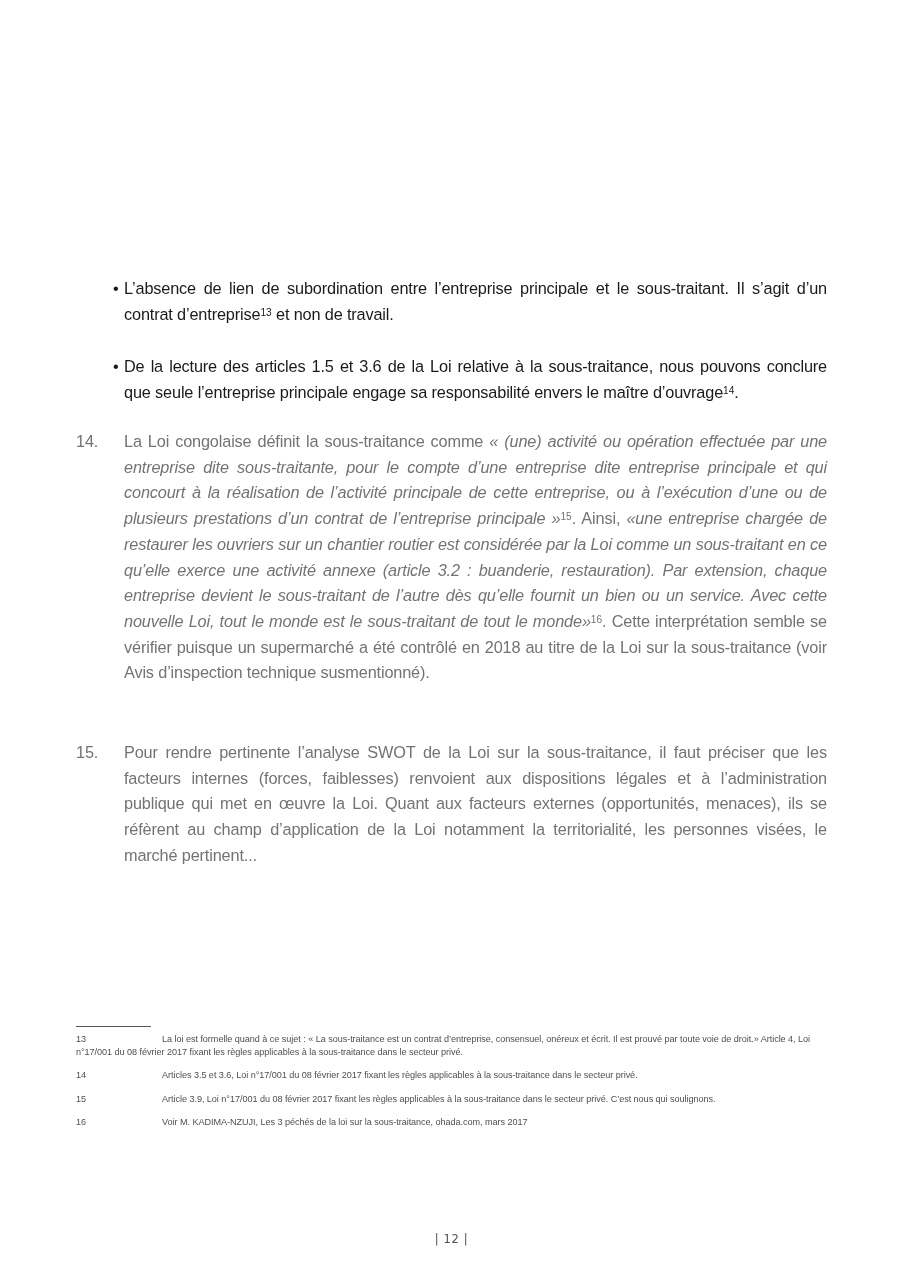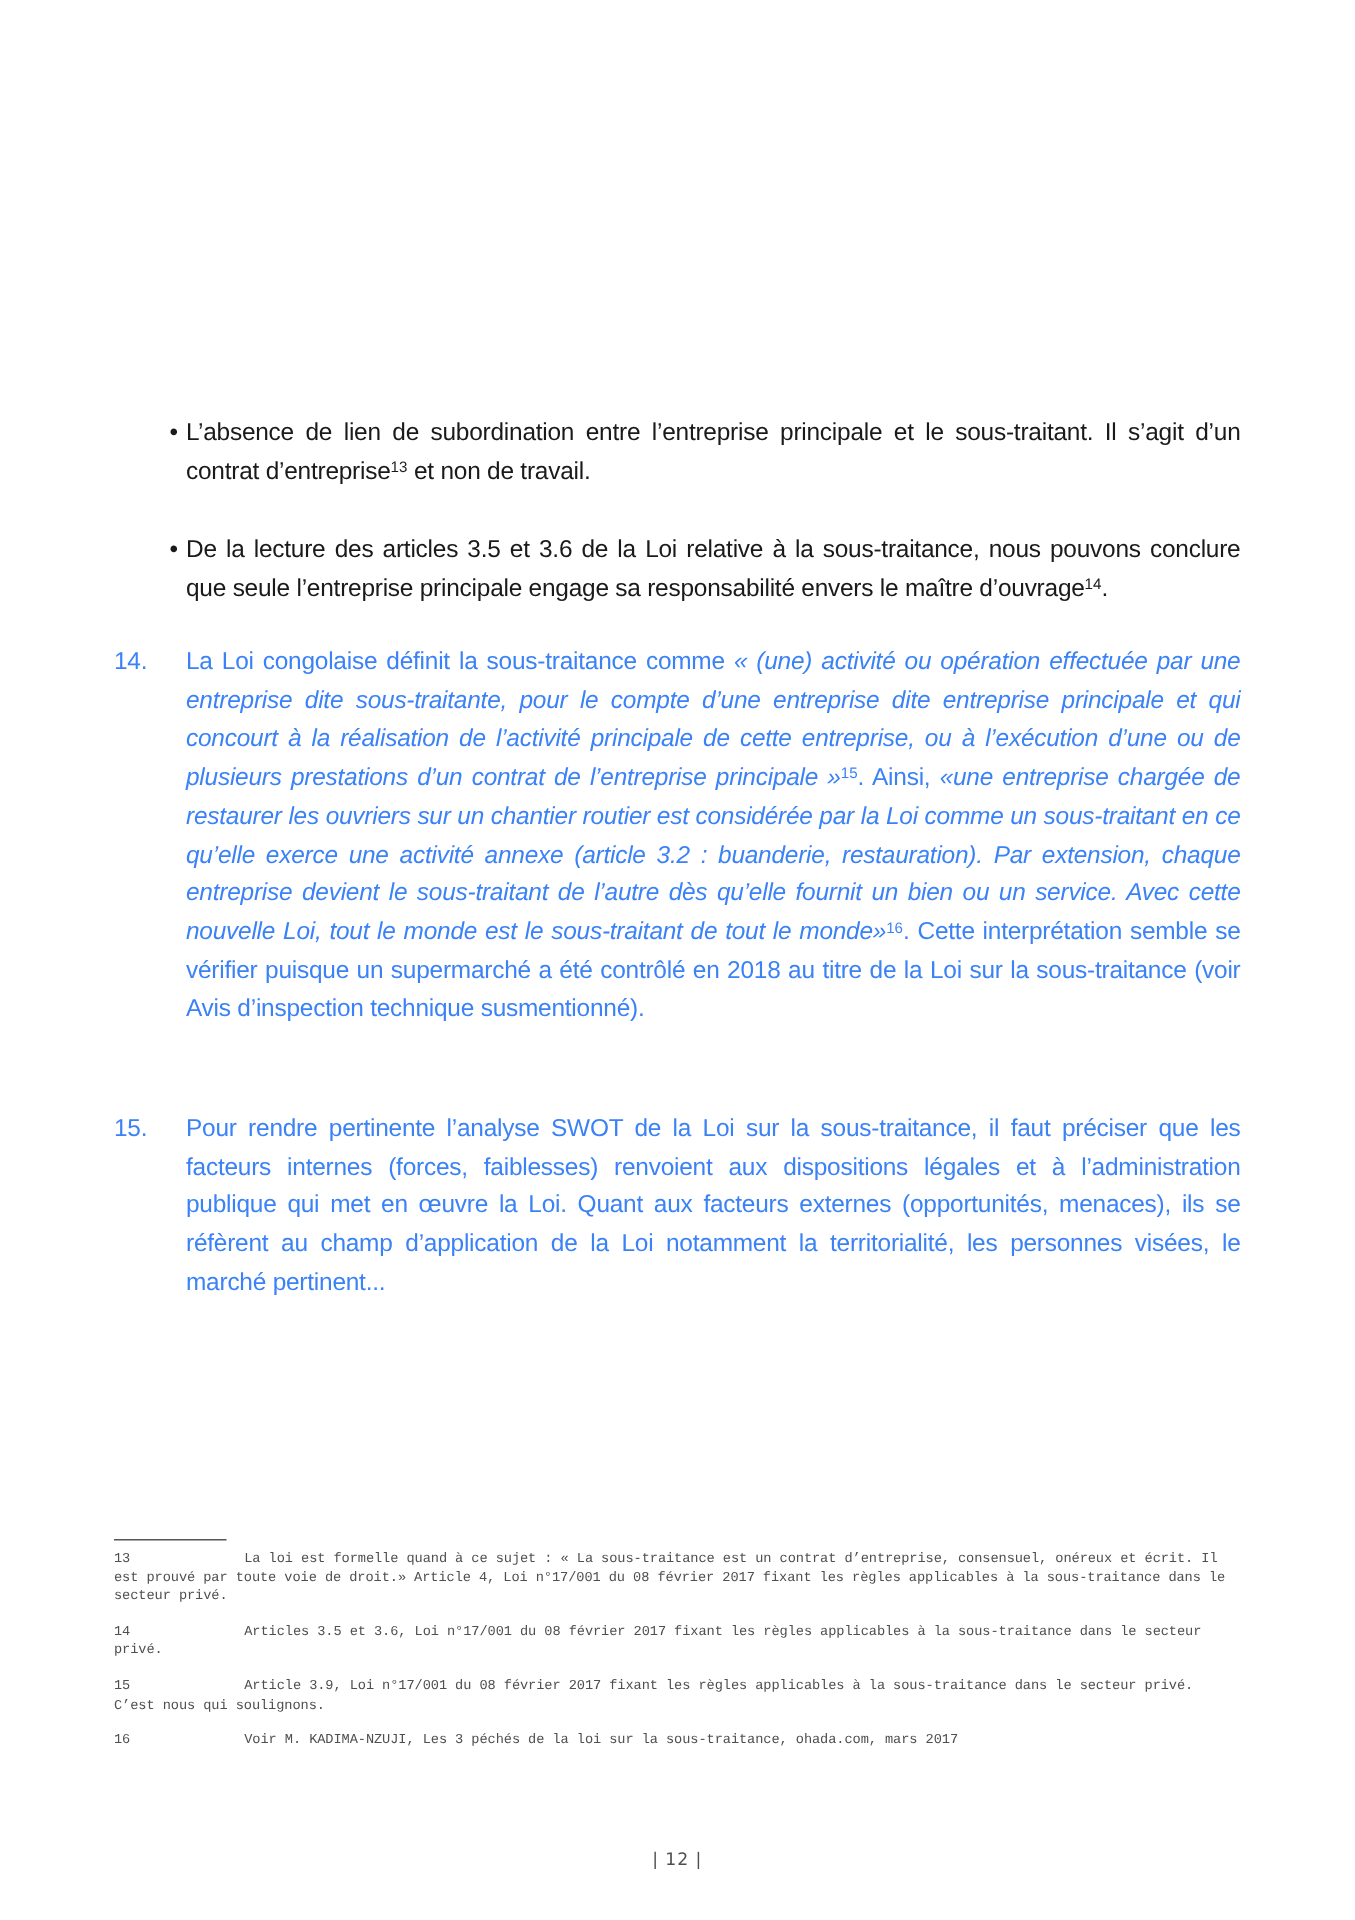--- a/index.html
+++ b/index.html
@@ -60,21 +60,21 @@
   .bullet-item .txt { display: block; }
 
   
   .num-para {
     position: relative;
     padding-left: 48px;
     font-size: 16.3px;
     line-height: 25.7px;
     text-align: justify;
     letter-spacing: -0.15px;
-    color: #3b82f6;
+    color: #737373;
   }
   .num-para .num {
     position: absolute;
     left: 0;
     top: 0;
     width: 36px;
     text-align: left;
     font-size: 16.3px;
     line-height: 25.7px;
   }
@@ -116,21 +116,21 @@
   }
   .fn-rule {
     width: 75px;
     height: 0;
     border-top: 1.1px solid #555;
     margin: 0 0 6px 0;
   }
   .footnote {
     position: relative;
     padding-left: 86px;
-    font-family: Liberation Mono, monospace;
+    font-family: Liberation Sans, sans-serif;
     font-size: 9.1px;
     line-height: 12.6px;
     text-align: left;
     color: #4f4f4f;
     margin-bottom: 11px;
     letter-spacing: -0.05px;
   }
   .footnote:last-child { margin-bottom: 0; }
   .footnote .fn-num {
     position: absolute;
@@ -170,21 +170,21 @@
 
   <div class="content">
 
     <ul class="bullet-list">
       <li class="bullet-item">
         <span class="dot">•</span>
         <span class="txt"><span>L’absence de lien de subordination entre l’entreprise principale et le sous-traitant. Il s’agit d’un contrat d’entreprise</span><sup>13</sup><span> et non de travail.</span></span>
       </li>
       <li class="bullet-item">
         <span class="dot">•</span>
-        <span class="txt"><span>De la lecture des articles 3.5 et 3.6 de la Loi relative à la sous-traitance, nous pouvons conclure que seule l’entreprise principale engage sa responsabilité envers le maître d’ouvrage</span><sup>14</sup><span>.</span></span>
+        <span class="txt"><span>De la lecture des articles 1.5 et 3.6 de la Loi relative à la sous-traitance, nous pouvons conclure que seule l’entreprise principale engage sa responsabilité envers le maître d’ouvrage</span><sup>14</sup><span>.</span></span>
       </li>
     </ul>
 
     <div class="sp-14"></div>
 
     <div class="num-para">
       <span class="num">14.</span>
       <span class="body"><span>La Loi congolaise définit la sous-traitance comme </span><span class="quote-it">« (une) activité ou opération effectuée par une entreprise dite sous-traitante, pour le compte d’une entreprise dite entreprise principale et qui concourt à la réalisation de l’activité principale de cette entreprise, ou à l’exécution d’une ou de plusieurs prestations d’un contrat de l’entreprise principale »</span><sup>15</sup><span>. Ainsi, </span><span class="quote-it">«une entreprise chargée de restaurer les ouvriers sur un chantier routier est considérée par la Loi comme un sous-traitant en ce qu’elle exerce une activité annexe (article 3.2 : buanderie, restauration). Par extension, chaque entreprise devient le sous-traitant de l’autre dès qu’elle fournit un bien ou un service. Avec cette nouvelle Loi, tout le monde est le sous-traitant de tout le monde»</span><sup>16</sup><span>. Cette interprétation semble se vérifier puisque un supermarché a été contrôlé en 2018 au titre de la Loi sur la sous-traitance (voir Avis d’inspection technique susmentionné).</span></span>
     </div>
 

